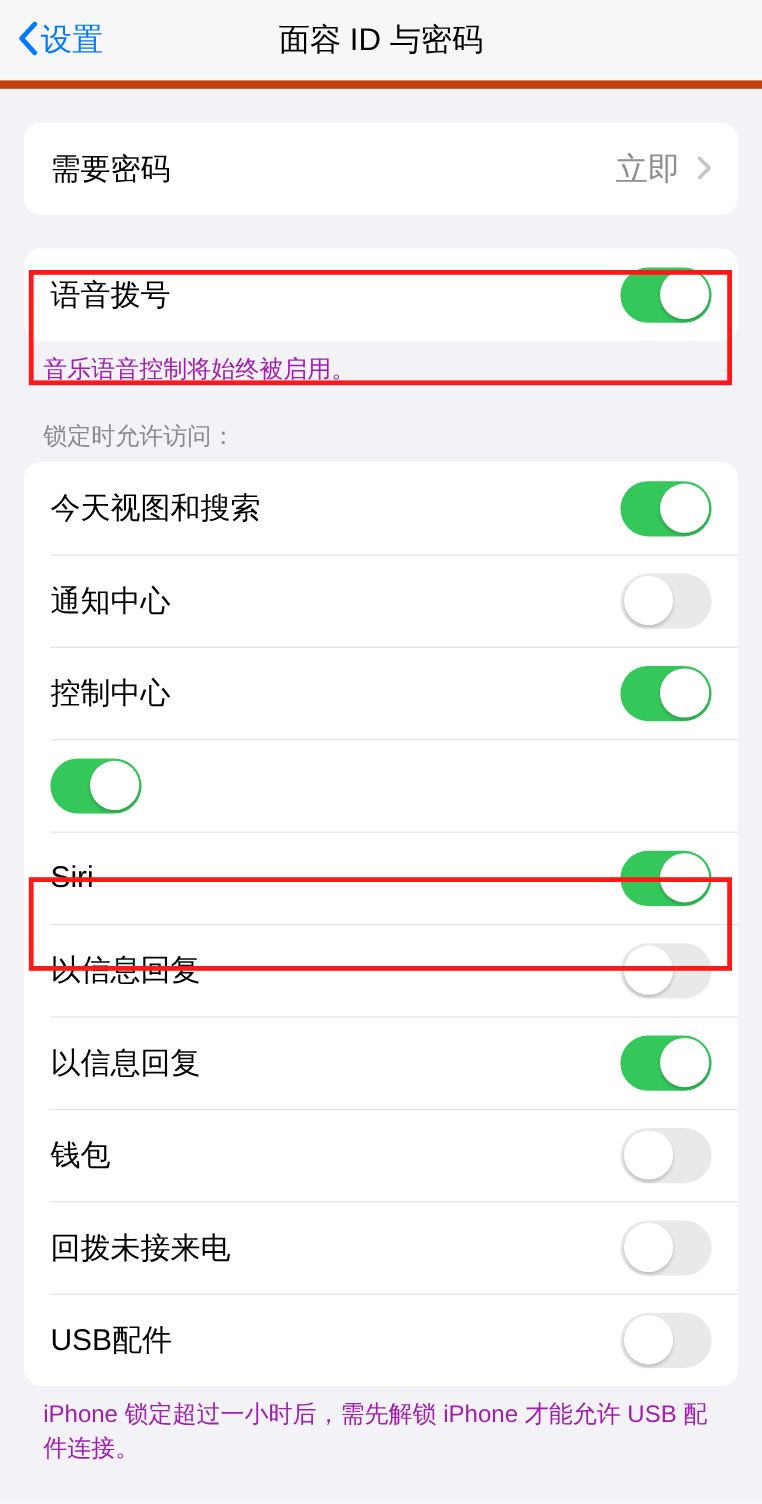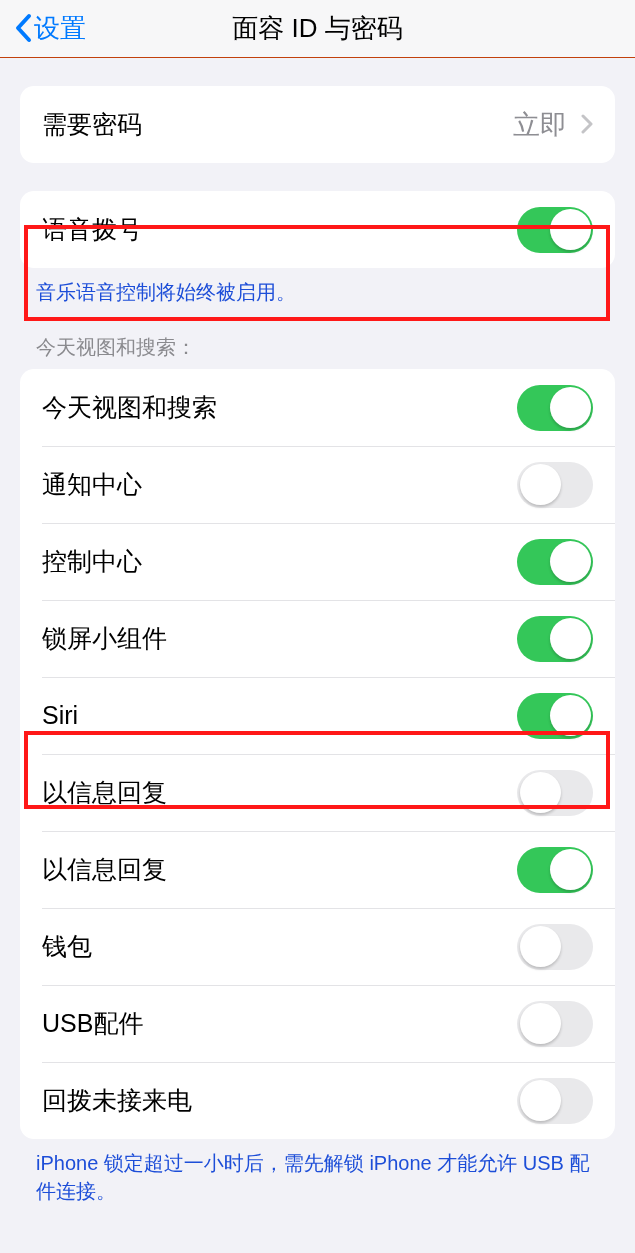--- a/index.html
+++ b/index.html
@@ -8,23 +8,23 @@
       box-sizing: border-box;
     }
     body {
       font-family: -apple-system, "Helvetica Neue", Arial, sans-serif;
       background: #f2f2f7;
       width: 635px;
       height: 1253px;
       overflow: hidden;
     }
     .nav-bar {
-      height: 58px;
+      height: 74px;
       background: #f7f7f8;
-      border-bottom: 1px solid #c2410c;
+      border-bottom: 7px solid #c2410c;
       display: flex;
       align-items: center;
       position: relative;
     }
     .nav-back {
       display: flex;
       align-items: center;
       color: #007aff;
       font-size: 26px;
       padding-left: 14px;
@@ -80,21 +80,21 @@
       color: #8e8e93;
       font-size: 27px;
     }
     .chevron-right {
       color: #c4c4c7;
       font-size: 28px;
       margin-left: 14px;
       font-weight: 500;
     }
     .footer-text {
-      color: #1d4ed8;
+      color: #a21caf;
       font-size: 20px;
       padding: 10px 44px 0 36px;
       line-height: 1.4;
     }
     .header-text {
       color: #8a8a8e;
       font-size: 20px;
       padding: 28px 36px 8px 36px;
     }
     .switch {
@@ -166,42 +166,41 @@
   <div class="group" id="voice-group">
     <div class="cell">
       <span class="cell-label">语音拨号</span>
       <div class="switch on">
         <div class="knob"></div>
       </div>
     </div>
   </div>
   <div class="footer-text">音乐语音控制将始终被启用。</div>
 
-  <div class="header-text">今天视图和搜索：</div>
+  <div class="header-text">锁定时允许访问：</div>
   <div class="group" id="lock-access-group" style="margin-top:0">
       <div class="cell">
         <span class="cell-label">今天视图和搜索</span>
         <div class="switch on">
           <div class="knob"></div>
         </div>
       </div>
       <div class="cell">
         <span class="cell-label">通知中心</span>
         <div class="switch off">
           <div class="knob"></div>
         </div>
       </div>
       <div class="cell">
         <span class="cell-label">控制中心</span>
         <div class="switch on">
           <div class="knob"></div>
         </div>
       </div>
       <div class="cell">
-        <span class="cell-label">锁屏小组件</span>
         <div class="switch on">
           <div class="knob"></div>
         </div>
       </div>
       <div class="cell">
         <span class="cell-label">Siri</span>
         <div class="switch on">
           <div class="knob"></div>
         </div>
       </div>
@@ -217,27 +216,27 @@
           <div class="knob"></div>
         </div>
       </div>
       <div class="cell">
         <span class="cell-label">钱包</span>
         <div class="switch off">
           <div class="knob"></div>
         </div>
       </div>
       <div class="cell">
+        <span class="cell-label">回拨未接来电</span>
+        <div class="switch off">
+          <div class="knob"></div>
+        </div>
+      </div>
+      <div class="cell">
         <span class="cell-label">USB配件</span>
-        <div class="switch off">
-          <div class="knob"></div>
-        </div>
-      </div>
-      <div class="cell">
-        <span class="cell-label">回拨未接来电</span>
         <div class="switch off">
           <div class="knob"></div>
         </div>
       </div>
     </div>
   <div class="footer-text">iPhone 锁定超过一小时后，需先解锁 iPhone 才能允许 USB 配件连接。</div>
 
 </div>
 
 <div class="highlight-box" style="left:24px; top:225px; width:586px; height:96px;"></div>

